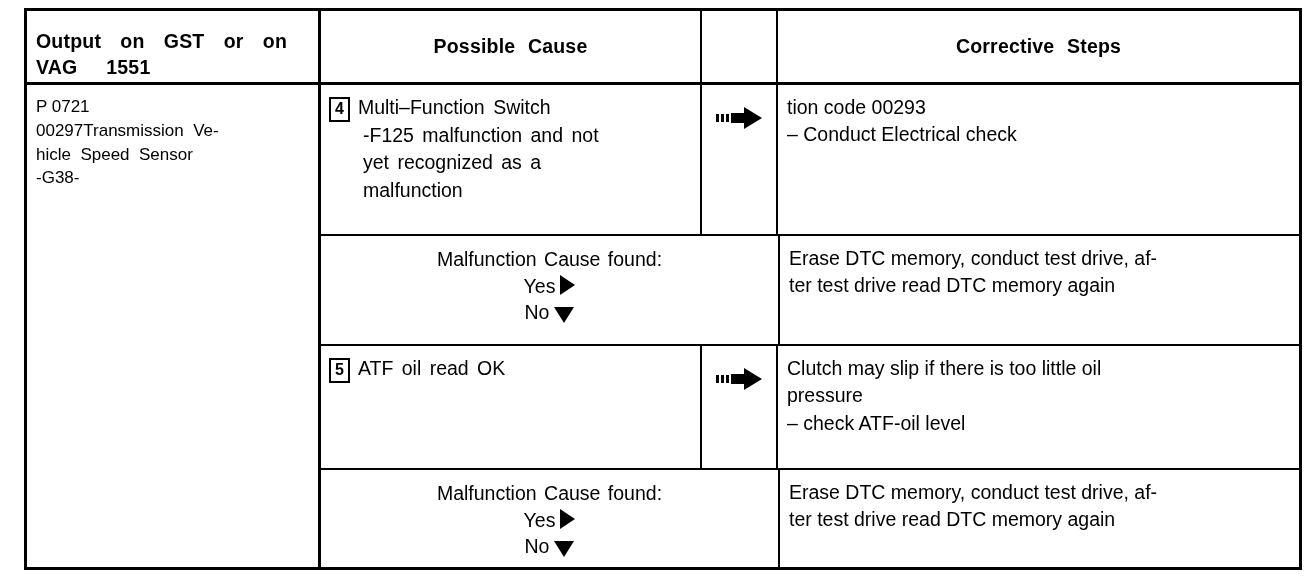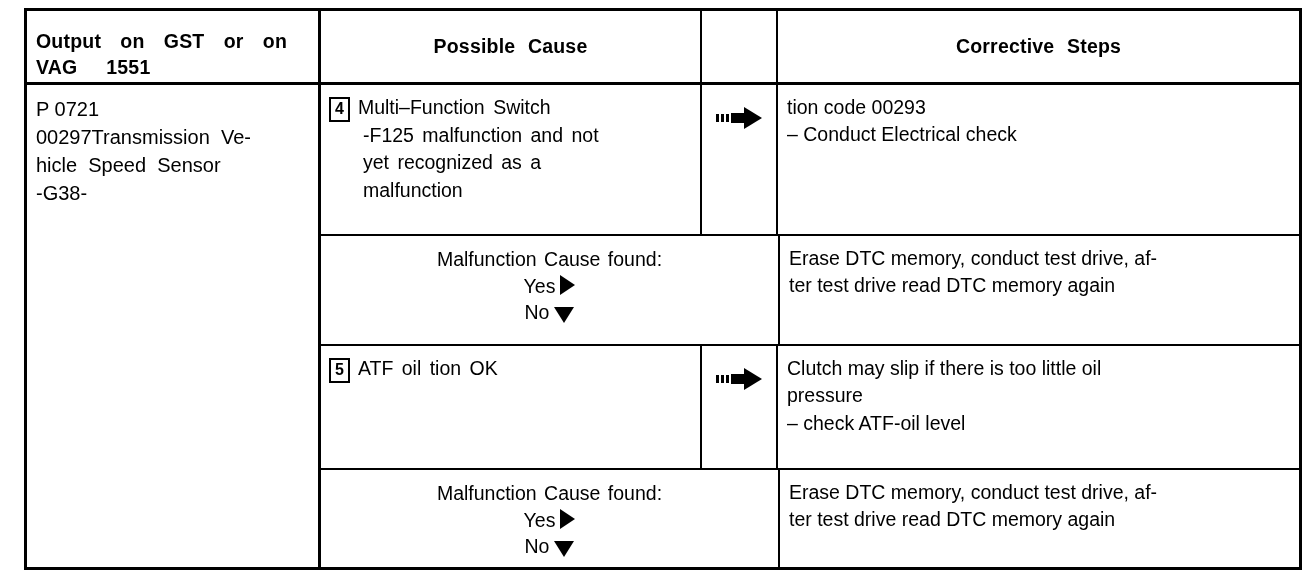--- a/index.html
+++ b/index.html
@@ -63,21 +63,21 @@
     word-spacing: 4px;
   }
 
   .col-output .body {
     flex: 1 1 auto;
     padding: 10px 8px 0 9px;
     box-sizing: border-box;
   }
 
   .col-output .body .line {
-    font-size: 20px;
+    font-size: 17px;
     line-height: 1.40;
     white-space: pre;
   }
 
   
   .col-right {
     flex: 1 1 auto;
     display: flex;
     flex-direction: column;
     box-sizing: border-box;
@@ -308,21 +308,21 @@
           <div class="steps-line">Erase DTC memory, conduct test drive, af-</div>
           <div class="steps-line">ter test drive read DTC memory again</div>
         </div>
       </div>
 
       <div class="row r-cause2">
         <div class="cell-cause">
           <div class="cause-head">
             <span class="numbox">5</span>
             <span class="cause-body">
-              <span class="txt spaced" style="display:block;">ATF oil tion OK</span>
+              <span class="txt spaced" style="display:block;">ATF oil read OK</span>
             </span>
           </div>
         </div>
 
         <div class="cell-arrow">
           <svg class="dash-arrow" width="46" height="24" viewBox="0 0 46 24">
             <rect x="0" y="8" width="3" height="8" fill="#000"></rect>
             <rect x="5" y="8" width="3" height="8" fill="#000"></rect>
             <rect x="10" y="8" width="3" height="8" fill="#000"></rect>
             <rect x="15" y="7" width="15" height="10" fill="#000"></rect>

